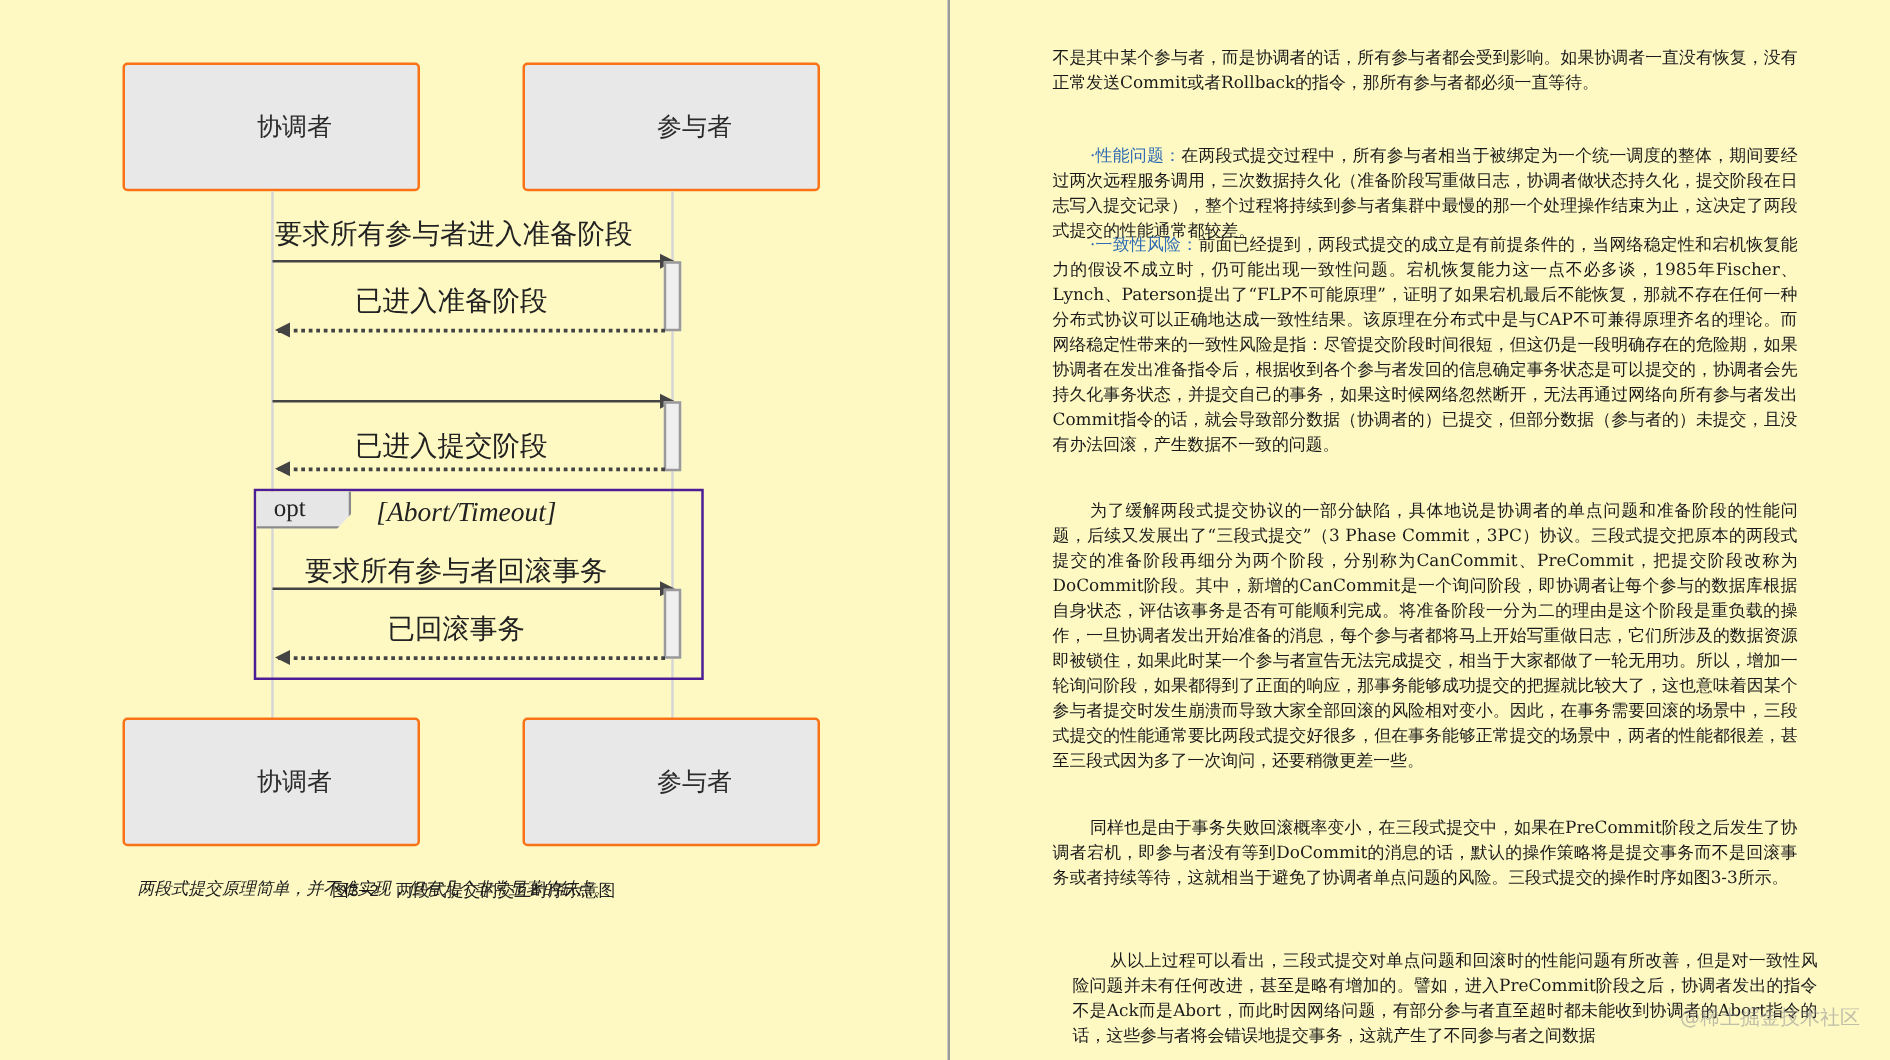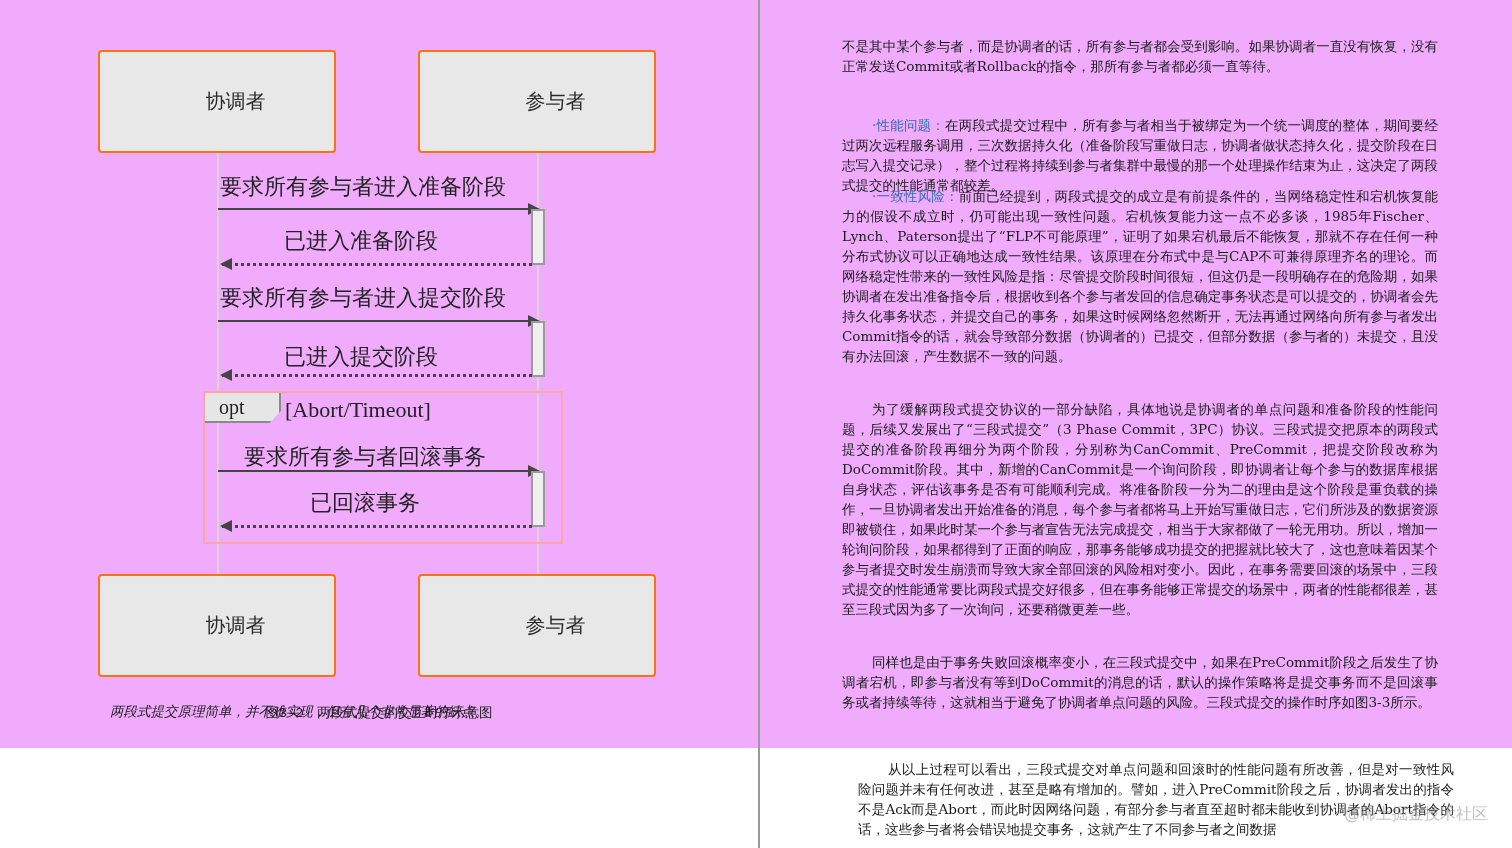--- a/index.html
+++ b/index.html
@@ -1,39 +1,39 @@
 <!DOCTYPE html>
 <html><head>
 <meta charset="utf-8">
 <style>
   html, body { margin:0; padding:0; }
   body { width:1512px; height:848px; background:#ffffff; position:relative; overflow:hidden;
          font-family:"DejaVu Serif","Liberation Serif",serif; color:#1a1a1a; }
-  .page { position:absolute; top:0; height:748px; background:#f0abfc; }
+  .page { position:absolute; top:0; height:848px; background:#fef9c3; }
   #page-left { left:0; width:758px; }
   #page-right { left:760px; width:752px; }
   .divider { position:absolute; left:758px; top:0; width:2px; height:848px; background:#9a9a9a; }
 
   
   .diagram { position:absolute; left:96px; top:48px; width:566px; height:636px; }
   .actor { position:absolute; width:238px; height:103px; background:#e8e8e8; border:2px solid #f97316; border-radius:4px;
            box-sizing:border-box; display:flex; align-items:center; justify-content:center;
            font-family:"DejaVu Sans","Liberation Sans",sans-serif; font-size:20px; color:#2b2b2b;padding-left:37px; }
   .lifeline { position:absolute; width:2px; background:#d6d6d6; }
   .msg-label { position:absolute; font-family:"DejaVu Sans","Liberation Sans",sans-serif; font-size:22px; color:#222; white-space:nowrap; }
   .arrow-solid { position:absolute; height:2px; background:#444; }
   .arrow-solid::after { content:""; position:absolute; right:-2px; top:-5px; border-left:12px solid #444; border-top:6px solid transparent; border-bottom:6px solid transparent; }
   .arrow-dash { position:absolute; height:0; border-top:3px dotted #444; }
   .arrow-dash::before { content:""; position:absolute; left:-2px; top:-8px; border-right:12px solid #444; border-top:6px solid transparent; border-bottom:6px solid transparent; }
   .activation { position:absolute; width:14px; background:#efefef; border:2px solid #9a9a9a; box-sizing:border-box; }
-  .opt-frame { position:absolute; border:2px solid #fca5a5; box-sizing:border-box; }
+  .opt-frame { position:absolute; border:2px solid #4c1d95; box-sizing:border-box; }
   .opt-tab { position:absolute; left:0; top:0; width:76px; height:30px; background:#e6e6e6; border-right:2px solid #8a8a8a; border-bottom:2px solid #8a8a8a;
              clip-path:polygon(0 0,100% 0,100% 60%,85% 100%,0 100%); box-sizing:border-box;
              font-family:"Liberation Serif",serif; font-size:20px; padding-left:14px; line-height:28px; color:#222; }
-  .opt-cond { position:absolute; left:80px; top:4px; font-family:"Liberation Serif",serif; font-size:22px; color:#222; }
+  .opt-cond { position:absolute; left:96px; top:4px; font-family:"Liberation Serif",serif; font-size:22px; color:#222;font-style:italic; }
 
   .caption { position:absolute; left:0; width:758px; top:704px; text-align:center; font-size:13.5px; color:#222;font-family:Liberation Mono, monospace; }
   .para { position:absolute; font-size:13.5px; line-height:20px; color:#1a1a1a; text-align:justify; }
   .hl { color:#2f6cb3; }
   .watermark { position:absolute; right:24px; top:804px; font-family:"DejaVu Sans","Liberation Sans",sans-serif; font-size:16px; color:rgba(150,150,150,0.6); }
 </style>
 </head>
 <body>
 
 <div class="page" id="page-left">
@@ -43,21 +43,20 @@
 
     <div class="lifeline" style="left:121px;top:105px;height:422px;"></div>
     <div class="lifeline" style="left:441px;top:105px;height:422px;"></div>
 
     <div class="msg-label" style="left:124px;top:124px;">要求所有参与者进入准备阶段</div>
     <div class="arrow-solid" style="left:122px;top:160px;width:320px;"></div>
     <div class="activation" style="left:435px;top:161px;height:56px;"></div>
     <div class="msg-label" style="left:188px;top:178px;">已进入准备阶段</div>
     <div class="arrow-dash" style="left:126px;top:215px;width:310px;"></div>
 
-    <div class="msg-label" style="left:124px;top:235px;">要求所有参与者进入提交阶段</div>
     <div class="arrow-solid" style="left:122px;top:272px;width:320px;"></div>
     <div class="activation" style="left:435px;top:273px;height:56px;"></div>
     <div class="msg-label" style="left:188px;top:294px;">已进入提交阶段</div>
     <div class="arrow-dash" style="left:126px;top:326px;width:310px;"></div>
 
     <div class="opt-frame" style="left:107px;top:343px;width:360px;height:153px;">
       <div class="opt-tab">opt</div>
       <div class="opt-cond">[Abort/Timeout]</div>
     </div>
     <div class="msg-label" style="left:148px;top:394px;">要求所有参与者回滚事务</div>

